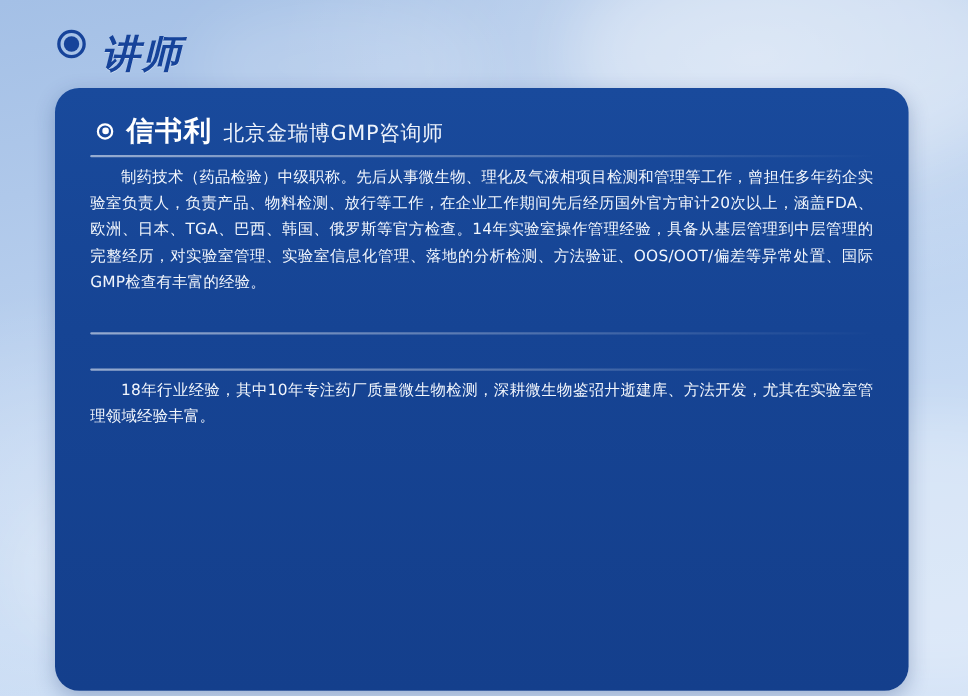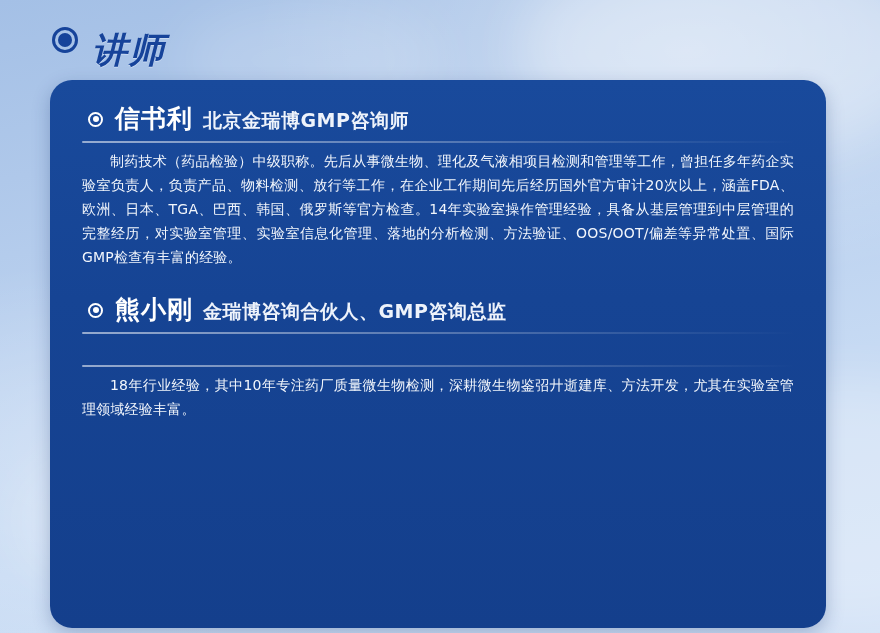--- a/index.html
+++ b/index.html
@@ -113,21 +113,21 @@
   }
   .speaker-name {
     font-size: 25px;
     font-weight: bold;
     color: #ffffff;
     letter-spacing: 1px;
     line-height: 1.2;
   }
   .speaker-role {
     font-size: 19px;
-    font-weight: bold;
+    font-weight: normal;
     color: #eef3fb;
     letter-spacing: 0.5px;
     line-height: 1.2;
   }
 
   .divider {
     height: 2px;
     margin: 7px 0 6px 2px;
     background: linear-gradient(90deg, rgba(255,255,255,0.55) 0%, rgba(255,255,255,0.30) 45%, rgba(255,255,255,0.10) 80%, rgba(255,255,255,0.0) 100%);
     border-radius: 1px;
@@ -167,25 +167,20 @@
       <span class="speaker-name">信书利</span>
       <span class="speaker-role">北京金瑞博GMP咨询师</span>
     </div>
     <div class="divider"></div>
     <p class="speaker-bio">制药技术（药品检验）中级职称。先后从事微生物、理化及气液相项目检测和管理等工作，曾担任多年药企实验室负责人，负责产品、物料检测、放行等工作，在企业工作期间先后经历国外官方审计20次以上，涵盖FDA、欧洲、日本、TGA、巴西、韩国、俄罗斯等官方检查。14年实验室操作管理经验，具备从基层管理到中层管理的完整经历，对实验室管理、实验室信息化管理、落地的分析检测、方法验证、OOS/OOT/偏差等异常处置、国际GMP检查有丰富的经验。</p>
   </div>
 
   <div class="gap-lg"></div>
 
   <div class="speaker-block">
-    <div class="speaker-head">
-      <span class="dot-icon"></span>
-      <span class="speaker-name">熊小刚</span>
-      <span class="speaker-role">金瑞博咨询合伙人、GMP咨询总监</span>
-    </div>
     <div class="divider"></div>
   </div>
 
   <div class="gap-md"></div>
 
   <div class="speaker-block">
     <div class="divider"></div>
     <p class="speaker-bio">18年行业经验，其中10年专注药厂质量微生物检测，深耕微生物鉴弨廾逝建库、方法开发，尤其在实验室管理领域经验丰富。</p>
   </div>
 

